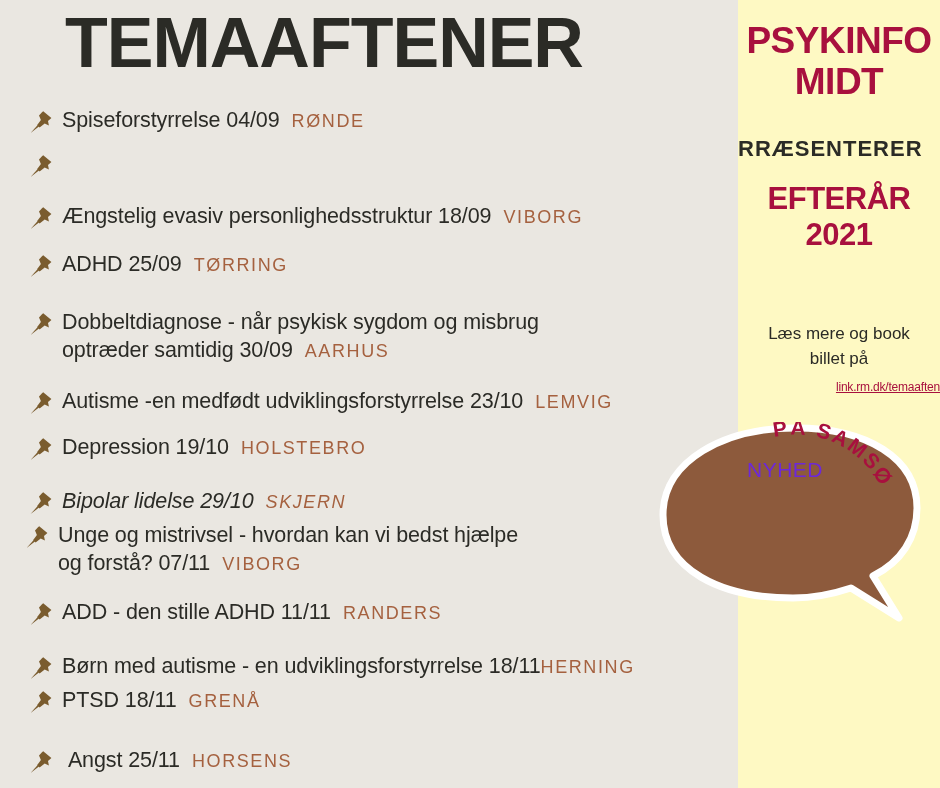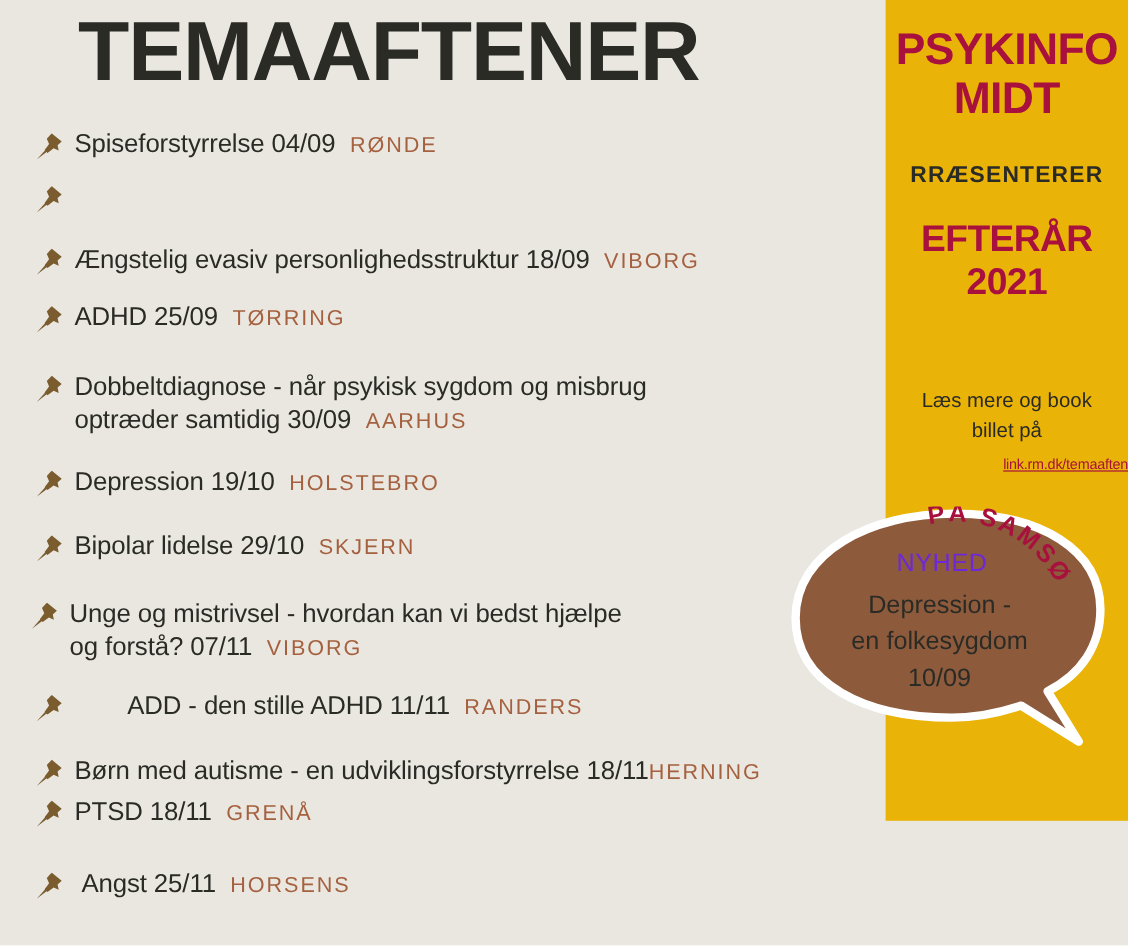--- a/index.html
+++ b/index.html
@@ -14,35 +14,35 @@
     overflow: hidden;
     background: #eae7e1;
     font-family: "Liberation Sans", sans-serif;
   }
   
   #side-panel {
     position: absolute;
     left: 738px;
     top: 0;
     width: 202px;
-    height: 684px;
-    background: #eab308;
+    height: 788px;
+    background: #fef9c3;
   }
   .brand-line {
     text-align: center;
     color: #a8103e;
     font-weight: bold;
     letter-spacing: -0.5px;
     line-height: 1.0;
   }
   #brand-1 { position:absolute; left:0; top:22px;  width:202px; font-size:37px; }
   #brand-2 { position:absolute; left:0; top:63px;  width:202px; font-size:37px; }
   #presents {
     position:absolute; left:0; top:136px; width:202px;
-    text-align:center; color:#2b2b26; font-size:19px;
+    color:#2b2b26; font-size:22px;
     font-weight:bold; letter-spacing:1px;
   }
   #season-1 { position:absolute; left:0; top:183px; width:202px; font-size:31px; }
   #season-2 { position:absolute; left:0; top:219px; width:202px; font-size:31px; }
 
   #booking {
     position:absolute; left:6px; top:322px; width:190px;
     text-align:center; color:#2b2b26; font-size:17px; line-height:1.45;
   }
   #booking-link {
@@ -203,32 +203,43 @@
           <svg width="26" height="26" viewBox="0 0 26 26" xmlns="http://www.w3.org/2000/svg">
             <g fill="#7a5c2e">
               <path d="M15.2 2.2 L23.4 9.0 L20.0 12.0 L20.9 16.4 L16.7 14.6 L11.6 18.4 L9.2 16.1 L12.9 11.0 L11.0 6.6 L14.0 3.3 Z"></path>
               <path d="M10.6 15.1 L12.2 16.6 L2.6 24.0 Z"></path>
             </g>
           </svg>
         </span>
         <span><span class="event-text">Dobbeltdiagnose - når psykisk sygdom og misbrug
 optræder samtidig 30/09</span><span class="city-gap" style="width: 12px;"></span><span class="event-city">AARHUS</span></span>
       </div>
+      <div class="event-row" style="margin-bottom: 12px;">
+        <span class="pin-icon">
+          <svg width="26" height="26" viewBox="0 0 26 26" xmlns="http://www.w3.org/2000/svg">
+            <g fill="#7a5c2e">
+              <path d="M15.2 2.2 L23.4 9.0 L20.0 12.0 L20.9 16.4 L16.7 14.6 L11.6 18.4 L9.2 16.1 L12.9 11.0 L11.0 6.6 L14.0 3.3 Z"></path>
+              <path d="M10.6 15.1 L12.2 16.6 L2.6 24.0 Z"></path>
+            </g>
+          </svg>
+        </span>
+        <span><span class="event-text">Autisme -en medfødt udviklingsforstyrrelse 23/10</span><span class="city-gap" style="width: 12px;"></span><span class="event-city">LEMVIG</span></span>
+      </div>
       <div class="event-row" style="margin-bottom: 20px;">
         <span class="pin-icon">
           <svg width="26" height="26" viewBox="0 0 26 26" xmlns="http://www.w3.org/2000/svg">
             <g fill="#7a5c2e">
               <path d="M15.2 2.2 L23.4 9.0 L20.0 12.0 L20.9 16.4 L16.7 14.6 L11.6 18.4 L9.2 16.1 L12.9 11.0 L11.0 6.6 L14.0 3.3 Z"></path>
               <path d="M10.6 15.1 L12.2 16.6 L2.6 24.0 Z"></path>
             </g>
           </svg>
         </span>
         <span><span class="event-text">Depression 19/10</span><span class="city-gap" style="width: 12px;"></span><span class="event-city">HOLSTEBRO</span></span>
       </div>
-      <div class="event-row" style="margin-bottom: 22px;">
+      <div class="event-row" style=" font-style: italic;">
         <span class="pin-icon">
           <svg width="26" height="26" viewBox="0 0 26 26" xmlns="http://www.w3.org/2000/svg">
             <g fill="#7a5c2e">
               <path d="M15.2 2.2 L23.4 9.0 L20.0 12.0 L20.9 16.4 L16.7 14.6 L11.6 18.4 L9.2 16.1 L12.9 11.0 L11.0 6.6 L14.0 3.3 Z"></path>
               <path d="M10.6 15.1 L12.2 16.6 L2.6 24.0 Z"></path>
             </g>
           </svg>
         </span>
         <span><span class="event-text">Bipolar lidelse 29/10</span><span class="city-gap" style="width: 12px;"></span><span class="event-city">SKJERN</span></span>
       </div>
@@ -237,21 +248,21 @@
           <svg width="26" height="26" viewBox="0 0 26 26" xmlns="http://www.w3.org/2000/svg">
             <g fill="#7a5c2e">
               <path d="M15.2 2.2 L23.4 9.0 L20.0 12.0 L20.9 16.4 L16.7 14.6 L11.6 18.4 L9.2 16.1 L12.9 11.0 L11.0 6.6 L14.0 3.3 Z"></path>
               <path d="M10.6 15.1 L12.2 16.6 L2.6 24.0 Z"></path>
             </g>
           </svg>
         </span>
         <span><span class="event-text">Unge og mistrivsel - hvordan kan vi bedst hjælpe
 og forstå? 07/11</span><span class="city-gap" style="width: 12px;"></span><span class="event-city">VIBORG</span></span>
       </div>
-      <div class="event-row" style="margin-bottom: 20px; gap: 44px;">
+      <div class="event-row" style="margin-bottom: 20px;">
         <span class="pin-icon">
           <svg width="26" height="26" viewBox="0 0 26 26" xmlns="http://www.w3.org/2000/svg">
             <g fill="#7a5c2e">
               <path d="M15.2 2.2 L23.4 9.0 L20.0 12.0 L20.9 16.4 L16.7 14.6 L11.6 18.4 L9.2 16.1 L12.9 11.0 L11.0 6.6 L14.0 3.3 Z"></path>
               <path d="M10.6 15.1 L12.2 16.6 L2.6 24.0 Z"></path>
             </g>
           </svg>
         </span>
         <span><span class="event-text">ADD - den stille ADHD 11/11</span><span class="city-gap" style="width: 12px;"></span><span class="event-city">RANDERS</span></span>
       </div>
@@ -307,23 +318,20 @@
       <path d="M8 95
                C 8 40, 70 8, 140 8
                C 212 8, 262 38, 262 88
                C 262 118, 246 142, 218 156
                L 244 198
                L 196 168
                C 178 174, 158 178, 138 178
                C 66 178, 8 150, 8 95 Z" fill="#8d5a3c" stroke="#ffffff" stroke-width="7" stroke-linejoin="round"></path>
     </svg>
     <div id="bubble-text-nyhed">NYHED</div>
-    <div id="bubble-body" style="white-space:pre-line">Depression -
-en folkesygdom
-10/09</div>
     <svg id="pa-samso" viewBox="0 0 180 120" xmlns="http://www.w3.org/2000/svg">
       <defs>
         <path id="samsoArc" d="M 8 16 A 95 95 0 0 1 128 104" fill="none"></path>
       </defs>
       <text><textPath href="#samsoArc" startOffset="2%">PÅ SAMSØ</textPath></text>
     </svg>
   </div>
 
 </div>
 

